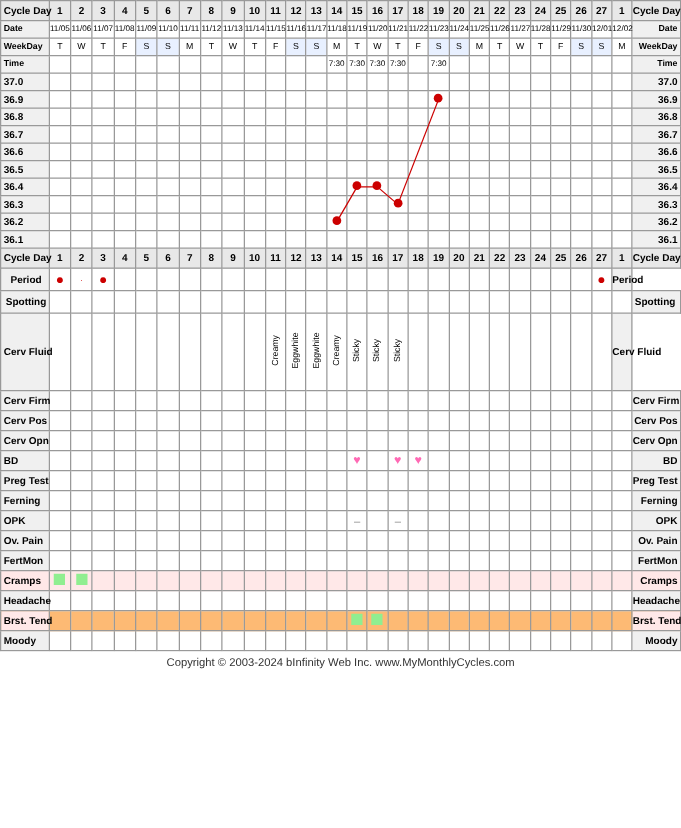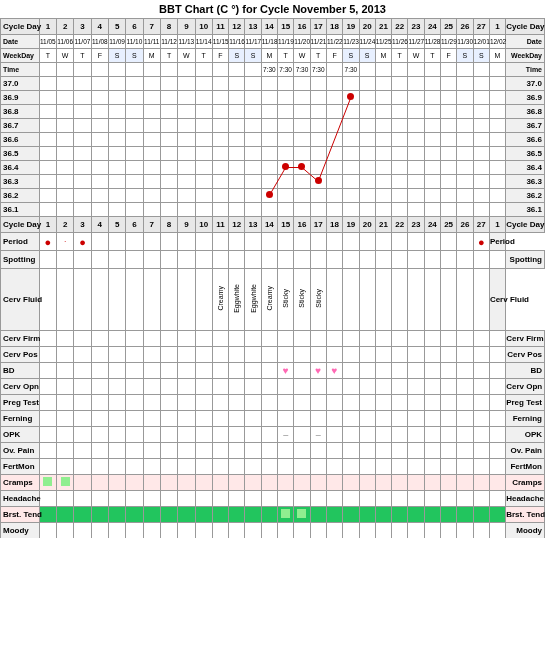--- a/index.html
+++ b/index.html
@@ -14,31 +14,30 @@
     .date-row td { height: 14px; font-size: 7px; }
     
     .label-col { background: #f0f0f0; font-weight: bold; text-align: left; padding-left: 2px; min-width: 38px; }
     .right-label { background: #f0f0f0; font-weight: bold; text-align: right; padding-right: 2px; min-width: 38px; }
     
     .temp-row td { height: 14px; }
     .bbt-label { font-size: 8px; font-weight: bold; }
     
     .cycle-day-row td { background: #e8e8e8; font-weight: bold; height: 16px; }
     
-    .section-row td { height: 18px; }
+    .section-row td { height: 18px; text-align: center; }
     
     .footer { text-align: center; font-size: 9px; padding: 4px 0; color: #333; border-top: 1px solid #ccc; }
     
     .sym-row td { height: 16px; }
   </style>
 </head>
 <body>
 
 <div>
-  <div class="title">BBT Chart (C °) for Cycle November 5, 2013</div>
 
   <div style="overflow-x: auto; position: relative;">
   <table style="table-layout:fixed; width:545px;">
 
     <colgroup>
       <col style="width:38px">
 
       <col style="width:17px">
           <col style="width:17px">
           <col style="width:17px">
@@ -738,20 +737,53 @@
             <td></td>
             <td></td>
       <td></td>
             <td></td>
             <td></td>
             <td></td>
       <td class="right-label">Cerv Pos</td>
     </tr>
 
     <tr class="sym-row">
+      <td class="label-col">Cerv Opn</td>
+      <td></td>
+            <td></td>
+            <td></td>
+            <td></td>
+      <td></td>
+            <td></td>
+            <td></td>
+            <td></td>
+      <td></td>
+            <td></td>
+            <td></td>
+            <td></td>
+      <td></td>
+            <td></td>
+            <td></td>
+            <td></td>
+      <td></td>
+            <td></td>
+            <td></td>
+            <td></td>
+      <td></td>
+            <td></td>
+            <td></td>
+            <td></td>
+      <td></td>
+            <td></td>
+            <td></td>
+            <td></td>
+      <td class="right-label">Cerv Opn</td>
+    </tr>
+
+    <tr class="sym-row">
       <td class="label-col">BD</td>
       <td></td>
             <td></td>
             <td></td>
             <td></td>
       <td></td>
             <td></td>
             <td></td>
             <td></td>
       <td></td>
@@ -771,53 +803,20 @@
             <td></td>
       <td></td>
             <td></td>
             <td></td>
             <td></td>
       <td></td>
             <td></td>
             <td></td>
             <td></td>
       <td class="right-label">BD</td>
-    </tr>
-
-    <tr class="sym-row">
-      <td class="label-col">Cerv Opn</td>
-      <td></td>
-            <td></td>
-            <td></td>
-            <td></td>
-      <td></td>
-            <td></td>
-            <td></td>
-            <td></td>
-      <td></td>
-            <td></td>
-            <td></td>
-            <td></td>
-      <td></td>
-            <td></td>
-            <td></td>
-            <td></td>
-      <td></td>
-            <td></td>
-            <td></td>
-            <td></td>
-      <td></td>
-            <td></td>
-            <td></td>
-            <td></td>
-      <td></td>
-            <td></td>
-            <td></td>
-            <td></td>
-      <td class="right-label">Cerv Opn</td>
     </tr>
 
     <tr class="sym-row">
       <td class="label-col">Preg Test</td>
       <td></td>
             <td></td>
             <td></td>
             <td></td>
       <td></td>
             <td></td>
@@ -1041,21 +1040,21 @@
             <td></td>
             <td></td>
             <td></td>
       <td></td>
             <td></td>
             <td></td>
             <td></td>
       <td class="right-label">Headache</td>
     </tr>
 
-    <tr class="sym-row" style="background:#22c55e;">
+    <tr class="sym-row" style="background:#fdba74;">
       <td class="label-col" style="background:#ffe8e8;">Brst. Tend</td>
       <td></td>
             <td></td>
             <td></td>
             <td></td>
       <td></td>
             <td></td>
             <td></td>
             <td></td>
       <td></td>
@@ -1124,13 +1123,14 @@
         <line x1="301.9609375" y1="149.5" x2="318.2578125" y2="163.5" stroke="#cc0000" stroke-width="1"></line>
         <line x1="318.2578125" y1="163.5" x2="350.8515625" y2="79.5" stroke="#cc0000" stroke-width="1"></line>
       </svg>
     </div>
 
   <div style="position:relative; width:545px; margin-top:-1px;">
     <svg id="temp-svg" width="545" height="0" style="position:absolute;top:0;left:0;overflow:visible;pointer-events:none;">
     </svg>
   </div>
 
+  <div class="footer">Copyright © 2003-2024 bInfinity Web Inc.   www.MyMonthlyCycles.com</div>
 </div>
 
 </body></html>

